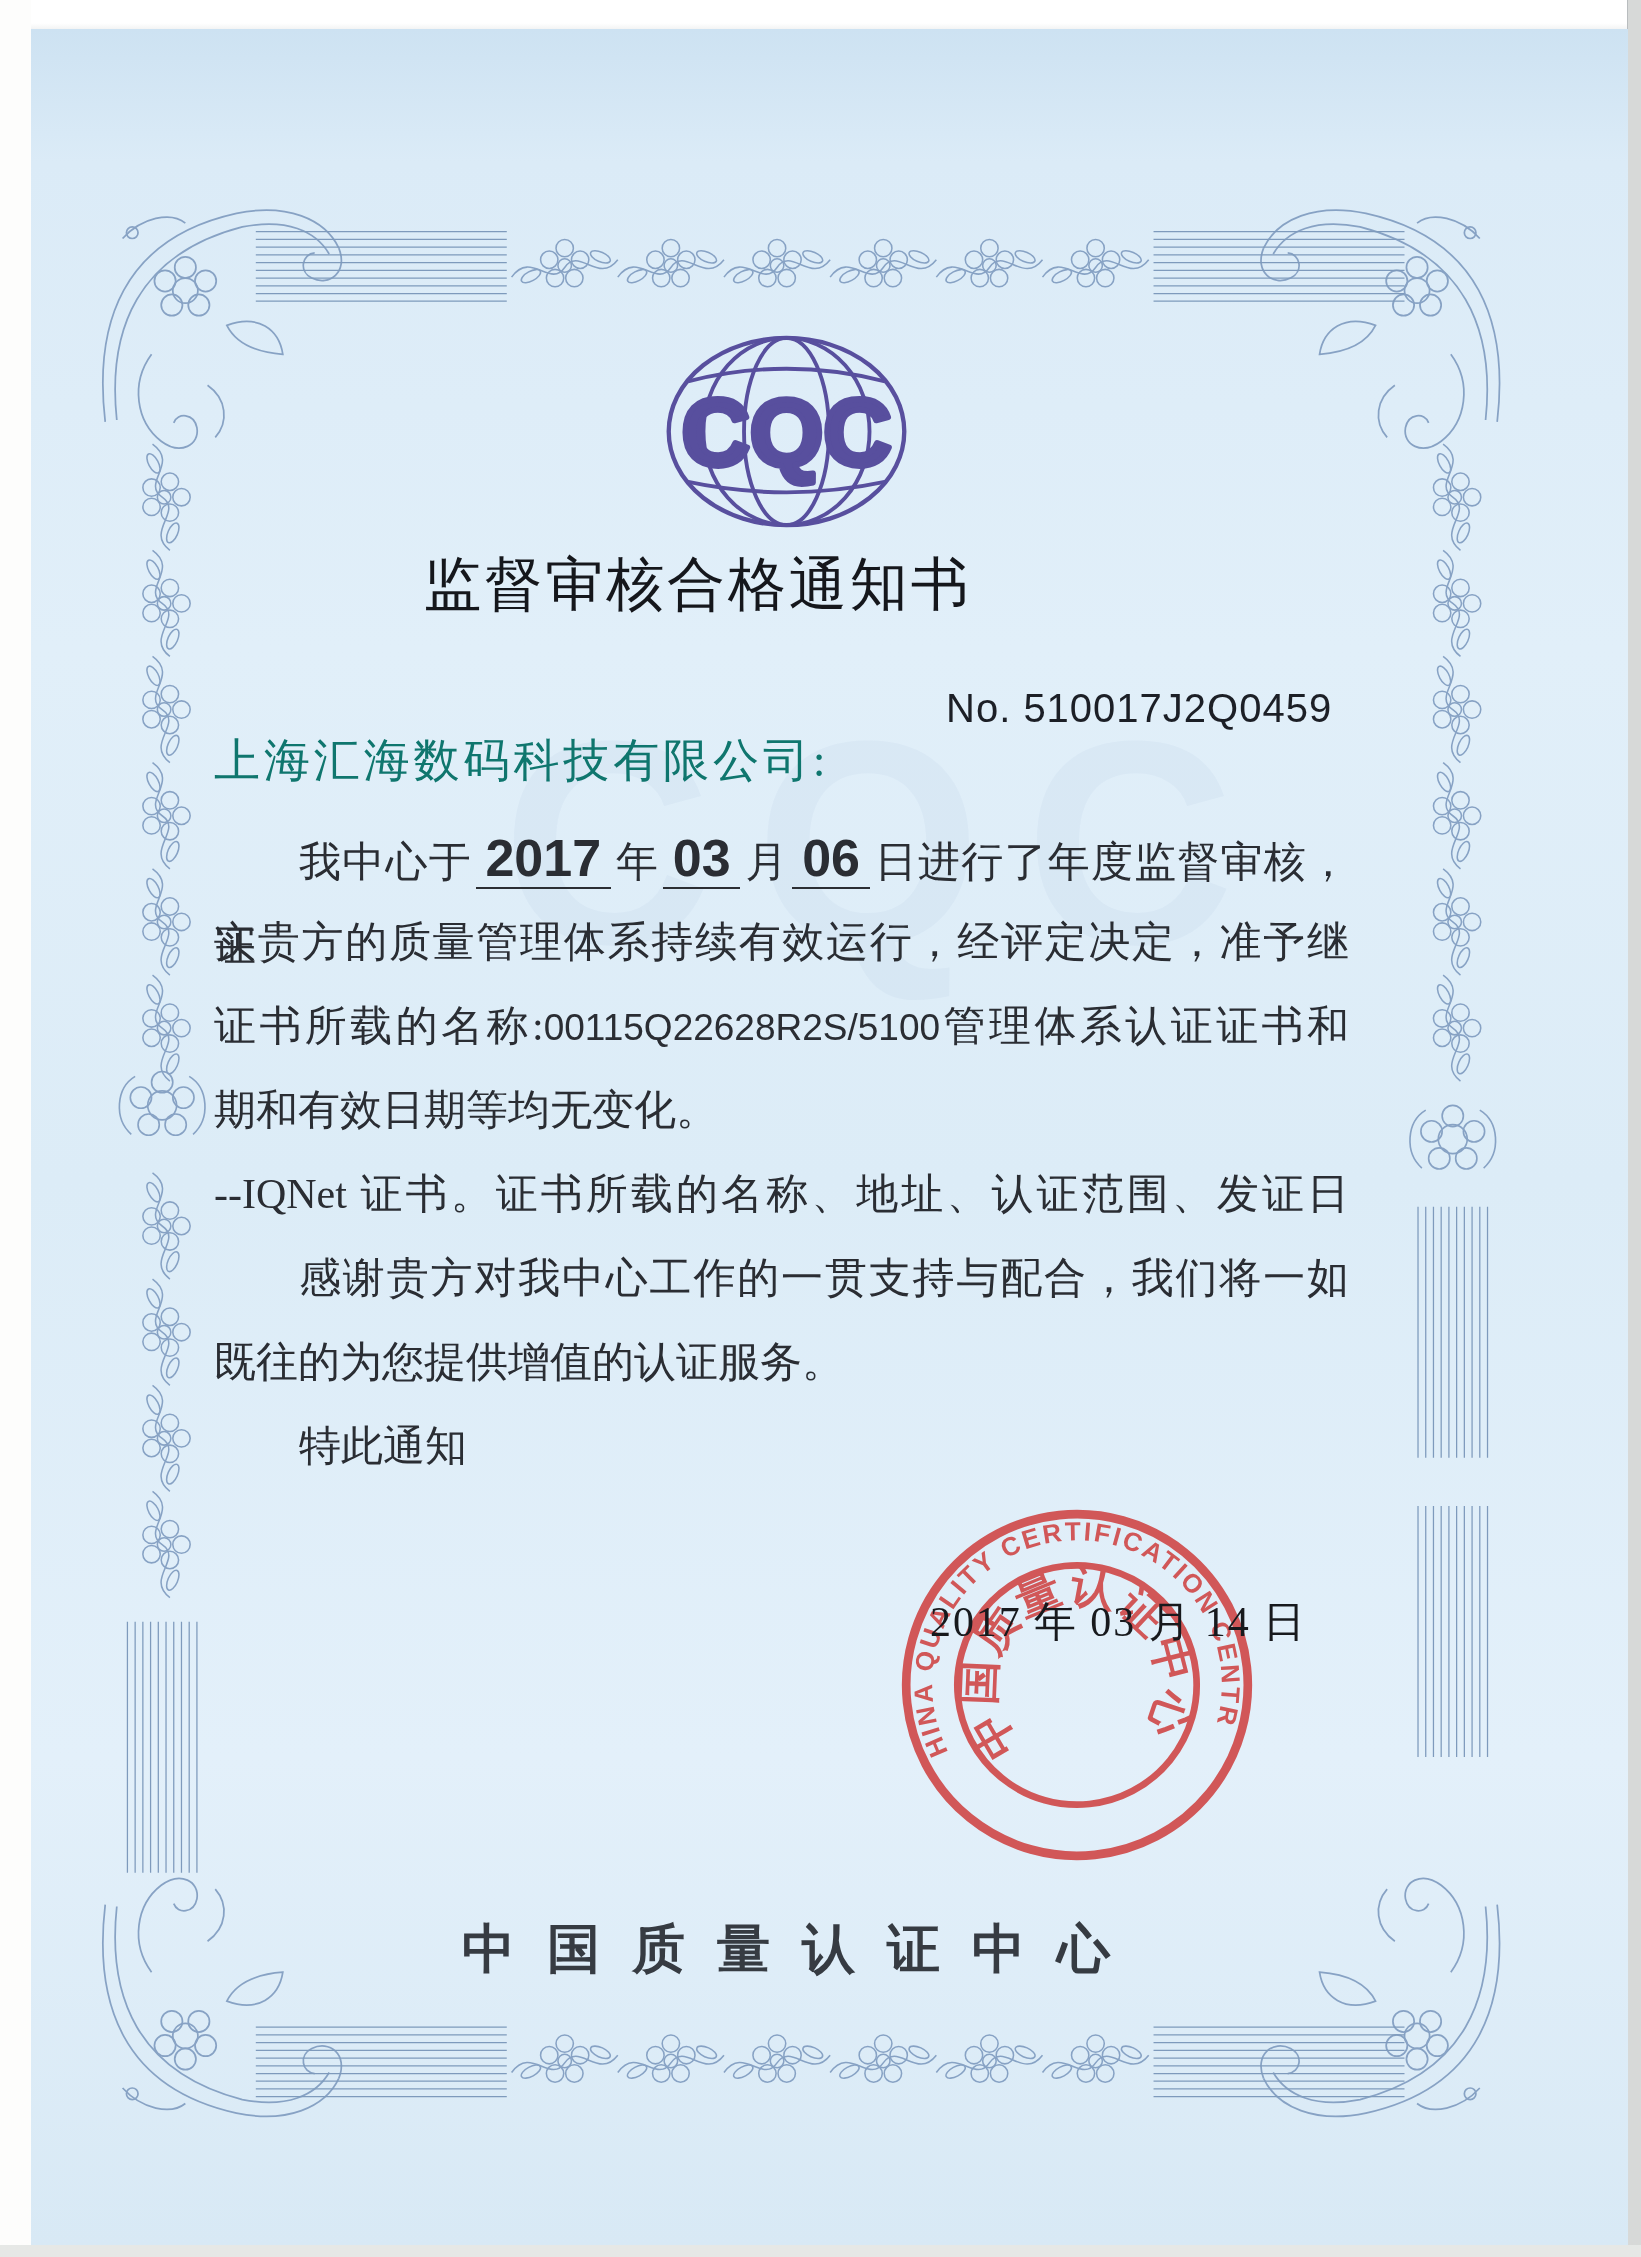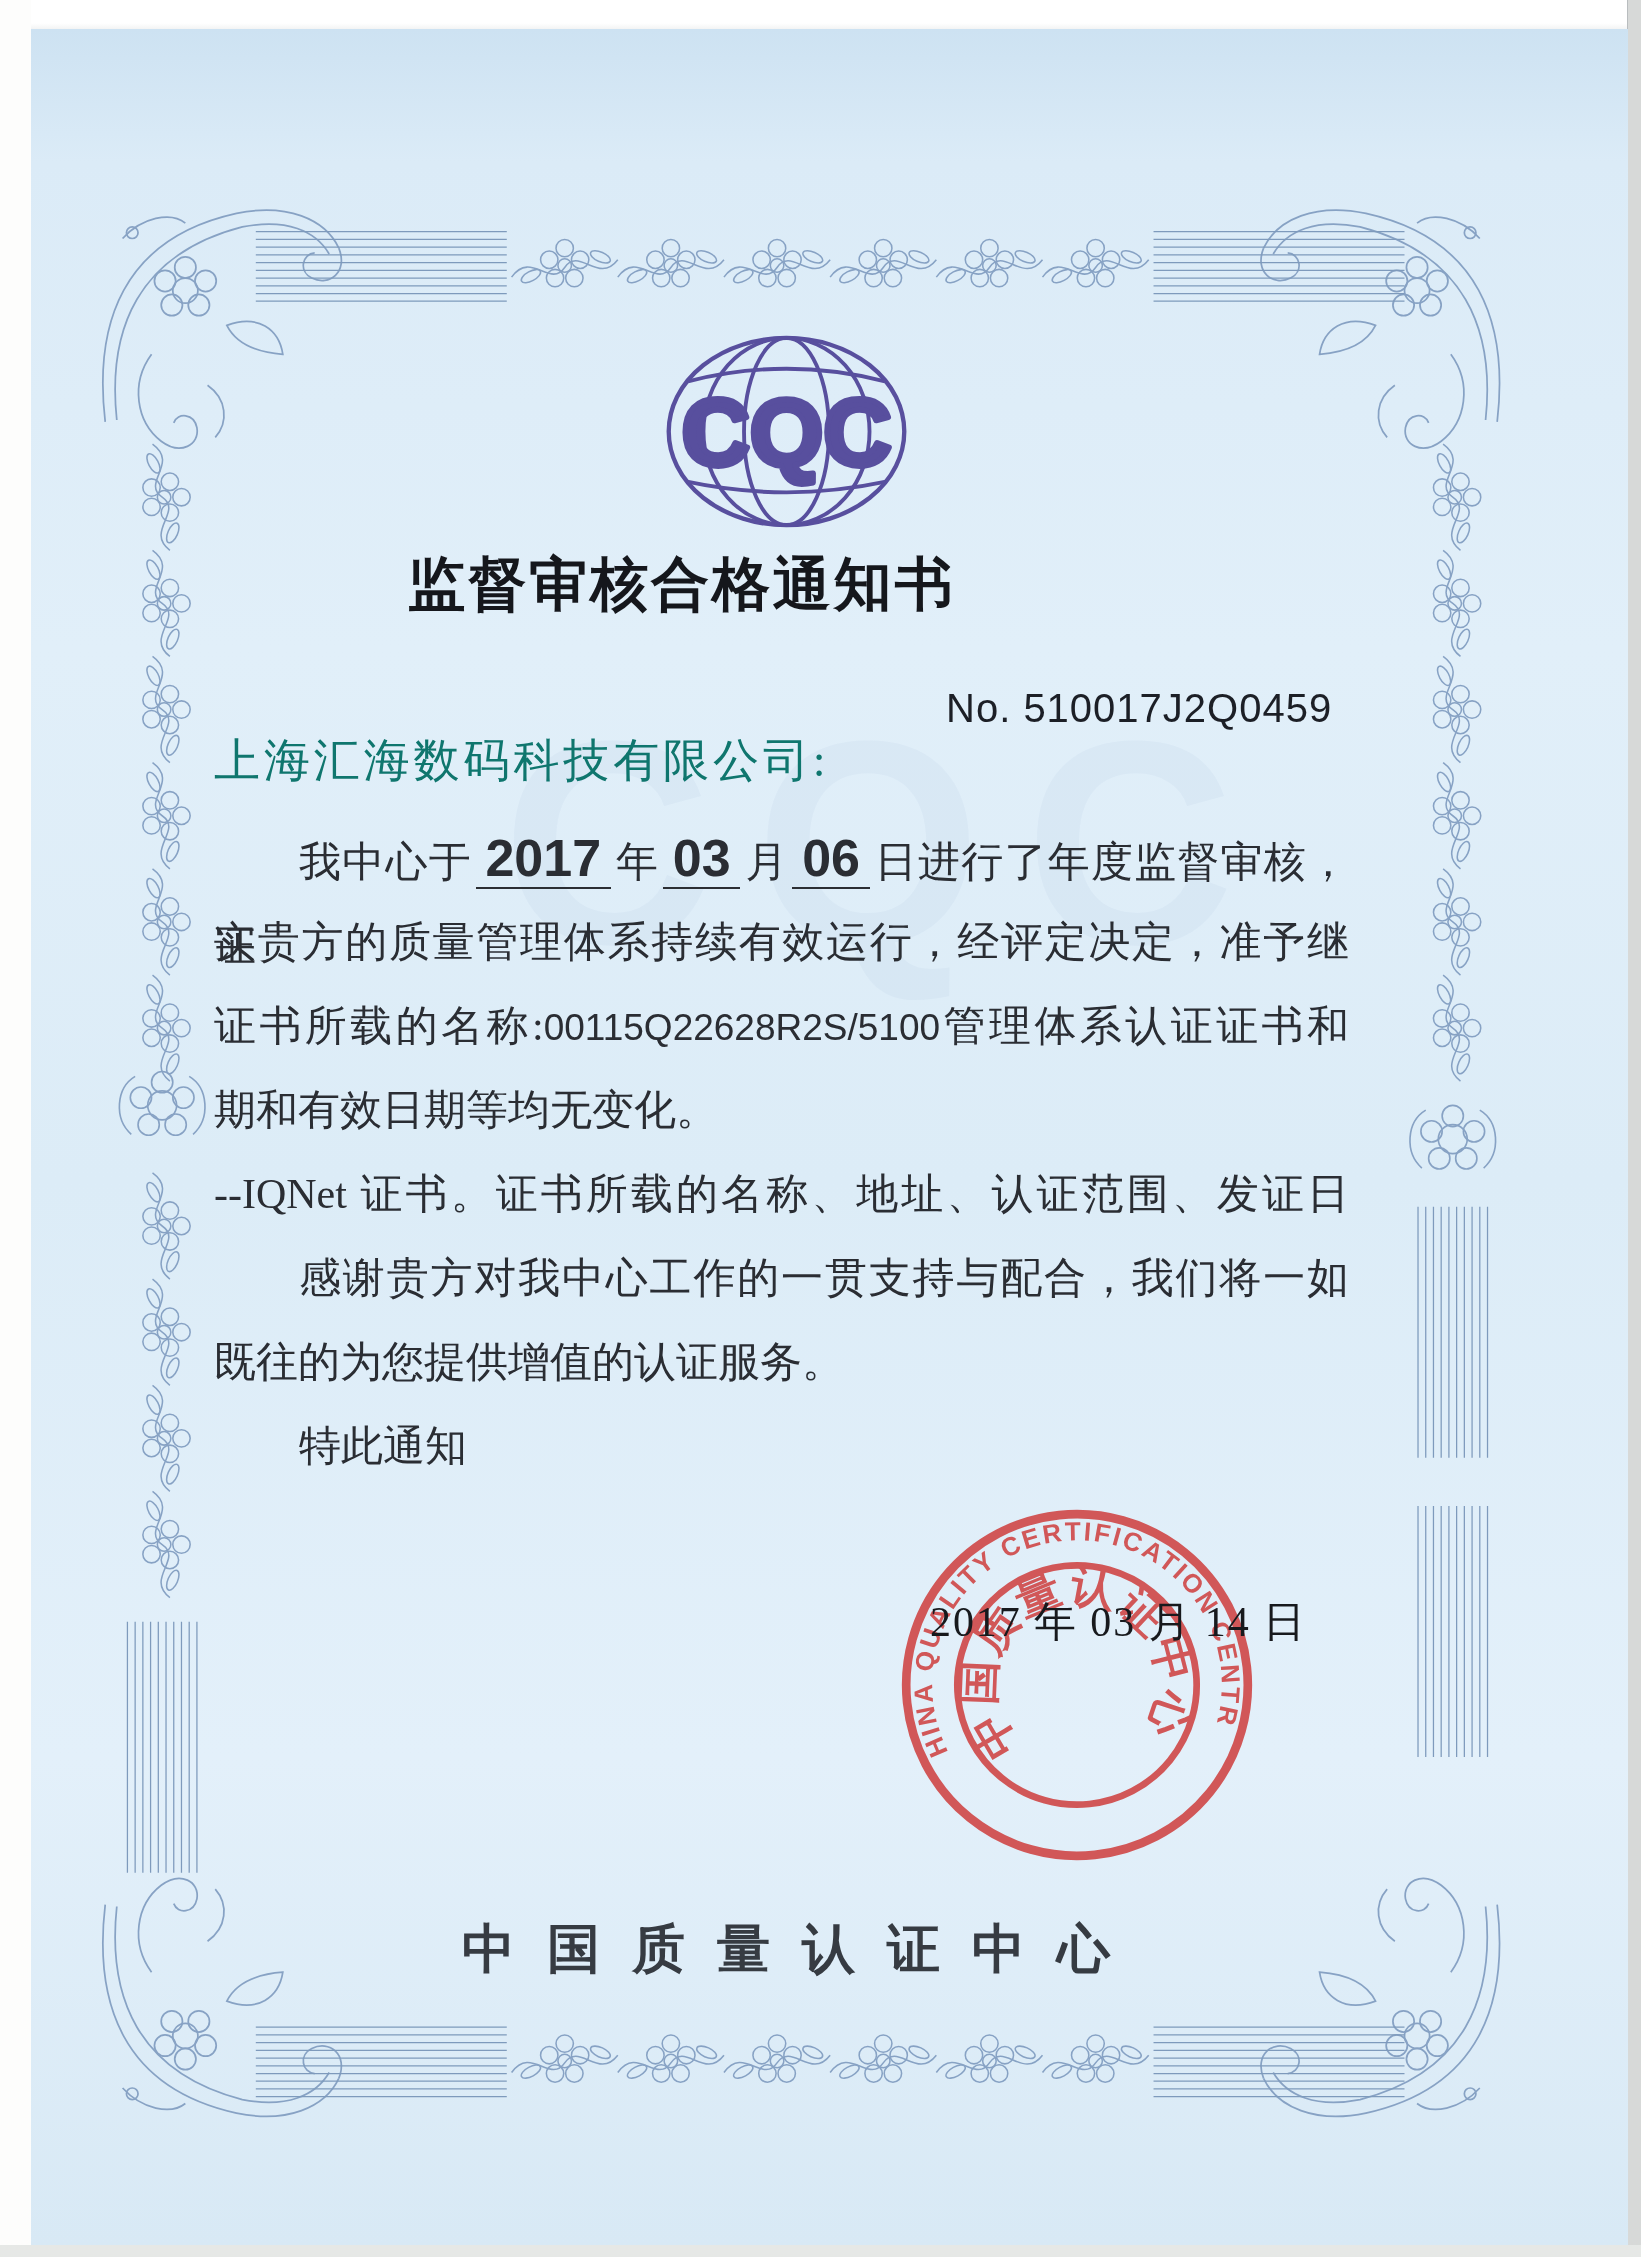--- a/index.html
+++ b/index.html
@@ -13,22 +13,22 @@
   .edge-bottom{left:0;bottom:0;width:1641px;height:11.6px;background:#e6e8e6;}
   
   .paper{position:absolute;left:31px;top:29px;right:12.6px;bottom:11.6px;
     background:linear-gradient(180deg,#cde2f2 0%,#dbebf7 6%,#e1eff9 28%,#dcecf7 52%,#e3f0fa 78%,#d8e9f5 100%);}
   .frame-svg{position:absolute;left:0;top:0;}
   .watermark{position:absolute;left:502px;top:676px;font-family:"Liberation Sans",sans-serif;
     font-size:290px;font-weight:bold;letter-spacing:44px;color:rgba(125,160,200,0.07);}
   
   .logo{position:absolute;left:661px;top:333px;}
   
-  .title{position:absolute;left:382px;top:546px;width:599px;text-align:center;
-    font-size:58px;font-weight:700;letter-spacing:2.9px;color:#15171c;}
+  .title{position:absolute;left:398px;top:546px;width:599px;text-align:center;
+    font-size:58px;font-weight:400;letter-spacing:2.9px;color:#15171c;}
   
   .docno{position:absolute;left:946px;top:672px;font-family:"Liberation Sans",sans-serif;
     font-size:40px;color:#1c1f26;letter-spacing:1px;margin-top:14px;}
   
   .recipient{position:absolute;left:214px;top:730px;font-size:46px;letter-spacing:3.9px;color:#0f766e;}
   
   .body-text{position:absolute;left:214px;top:816px;width:1135px;font-size:42px;color:#2a2d33;}
   .bline{height:84px;line-height:84px;white-space:nowrap;}
   .bline.just{white-space:normal;text-align:justify;text-align-last:justify;}
   .bline.indent{text-indent:85px;}

